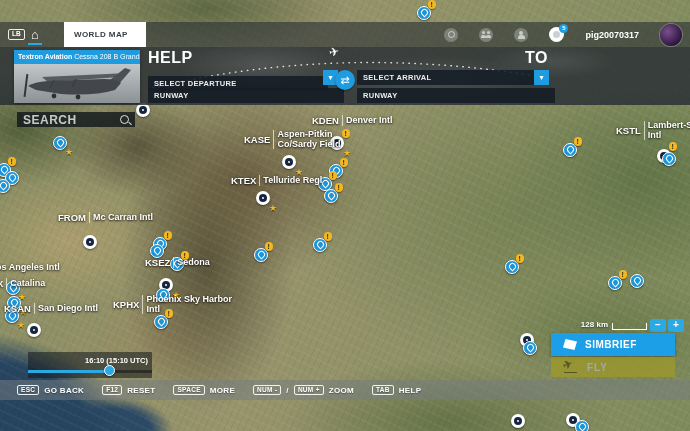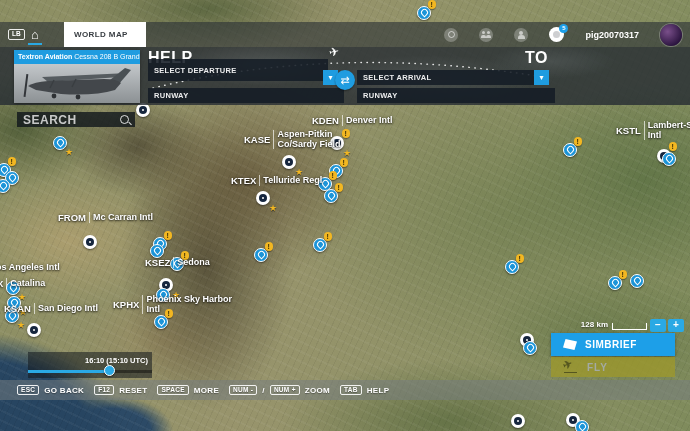--- a/index.html
+++ b/index.html
@@ -116,21 +116,21 @@
   .fly-icon::after{content:"";position:absolute;left:1px;bottom:0;width:13px;height:1.5px;background:#55561f;}
 
   
   .time-panel{position:absolute;left:28px;top:352px;width:124px;height:26px;background:rgba(18,24,30,.55);z-index:5;}
   .time-label{position:absolute;right:4px;top:4px;color:#fff;font-size:7.5px;font-weight:bold;}
   .time-track{position:absolute;left:0;top:18px;width:124px;height:2.5px;background:rgba(0,0,0,.4);cursor:pointer;}
   .time-fill{position:absolute;left:0;top:0;width:82px;height:2.5px;background:#2aa9e4;}
   .time-handle{position:absolute;left:76px;top:13px;width:9px;height:9px;border-radius:50%;background:#2aa9e4;border:1.5px solid #fff;cursor:grab;box-shadow:0 1px 2px rgba(0,0,0,.4);}
 
   
-  .bottombar{position:absolute;left:0;right:0;top:380px;height:20px;background:rgba(116,124,128,.52);z-index:6;display:flex;align-items:center;padding-left:17px;gap:10px;}
+  .bottombar{position:absolute;left:0;right:0;top:380px;height:20px;background:rgba(116,124,128,.52);z-index:6;display:flex;align-items:center;padding-left:17px;gap:18px;}
   .bb-item{display:flex;align-items:center;gap:4px;color:#fff;font-size:8px;font-weight:bold;letter-spacing:.3px;text-shadow:0 1px 1px rgba(0,0,0,.35);}
   .bb-sep{margin:0 1px;}
   .bb-label{margin-left:1px;}
 </style>
 </head>
 <body>
 
 <div class="screen">
 
   <div class="map-bg"></div>
@@ -293,21 +293,21 @@
       </div>
     </div>
 
   <div class="planner-bg"></div>
   <svg class="route-svg" width="400" height="55">
     <path d="M8 46 Q190 2 392 34" fill="none" stroke="#ffffff" stroke-width="1.4" stroke-linecap="round" stroke-dasharray="0.5 5.5" opacity="0.85"></path>
   </svg>
   <span class="route-plane">✈</span>
 
   <div class="pl heading" style="left:148px;top:49px;">HELP</div>
-  <div class="pl sel" style="left:148px;top:59px;width:174px;height:22px;">SELECT DEPARTURE</div>
+  <div class="pl sel" style="left:148px;top:76px;width:174px;height:15px;">SELECT DEPARTURE</div>
   <div class="pl chev" style="left:323px;top:70px;width:15px;height:15px;">▾</div>
   <div class="pl sel" style="left:148px;top:88px;width:190px;height:15px;">RUNWAY</div>
 
   <div class="pl swap" style="left:335px;top:70px;">⇄</div>
 
   <div class="pl heading" style="left:500px;top:49px;width:48px;text-align:right;">TO</div>
   <div class="pl sel" style="left:357px;top:70px;width:176px;height:15px;">SELECT ARRIVAL</div>
   <div class="pl chev" style="left:534px;top:70px;width:15px;height:15px;">▾</div>
   <div class="pl sel" style="left:357px;top:88px;width:192px;height:15px;">RUNWAY</div>
 

